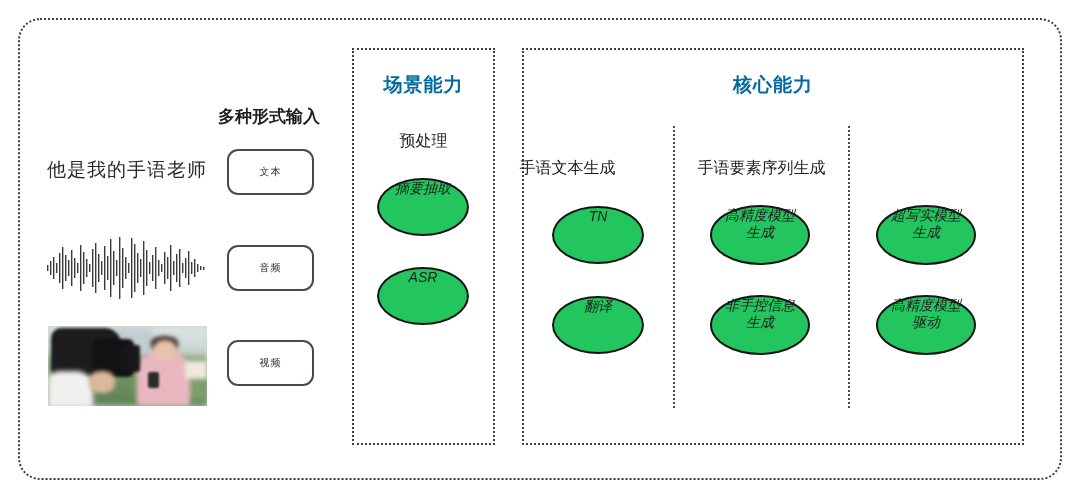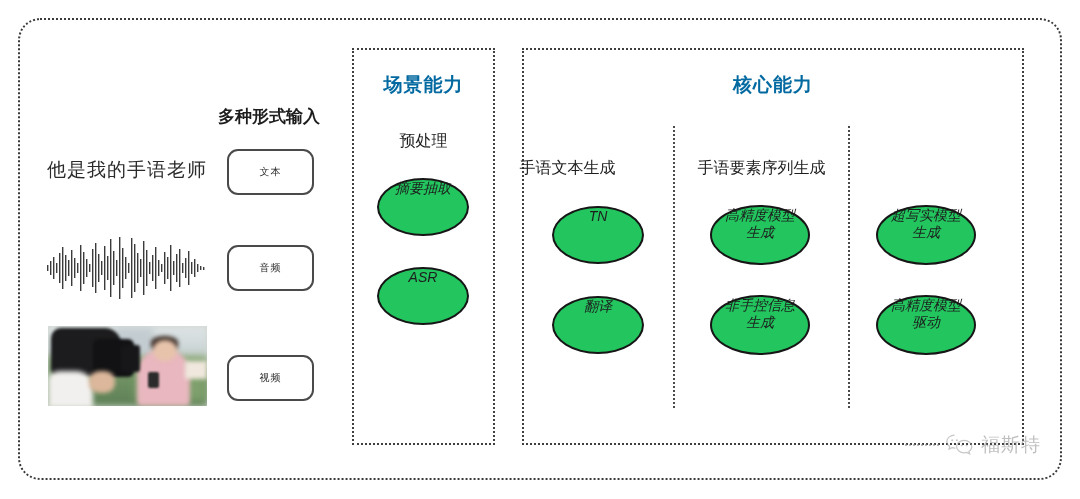--- a/index.html
+++ b/index.html
@@ -105,21 +105,21 @@
     display: flex;
     align-items: center;
     justify-content: center;
     font-size: 10px;
     color: #2b2b2b;
     background: #fff;
     letter-spacing: 1px;
   }
   #pill-text  { top: 149px; }
   #pill-audio { top: 245px; }
-  #pill-video { top: 355px; }
+  #pill-video { top: 340px; }
 
   
   .waveform {
     position: absolute;
     left: 45px;
     top: 233px;
     width: 163px;
     height: 70px;
   }
 
@@ -388,28 +388,14 @@
       <span class="lbl">生成</span>
     </div>
   </div>
   <div class="ellipse wide" id="node-gaojingdu">
     <div>
       <span class="lbl">高精度模型</span>
       <span class="lbl">驱动</span>
     </div>
   </div>
 
-  <div class="watermark">
-    <div class="wm-dots"></div>
-    <svg class="wm-icon" width="30" height="24" viewBox="0 0 30 24">
-      <g fill="none" stroke="#9a9a9a" stroke-width="1.2">
-        <path d="M9.6 2.2C5.2 2.2 1.8 5.1 1.8 8.6c0 2 1.1 3.8 2.9 5L4 16.2l3-1.5c.8.2 1.7.4 2.6.4 .3 0 .6 0 .9 0"></path>
-        <path d="M19.2 7.4c-4.2 0-7.6 2.8-7.6 6.2 0 3.4 3.4 6.2 7.6 6.2 .9 0 1.7-.1 2.5-.4l3 1.5-.8-2.4c1.7-1.1 2.9-2.8 2.9-4.9 0-3.4-3.4-6.2-7.6-6.2z"></path>
-      </g>
-      <circle cx="7.2" cy="7.3" r="1" fill="#9a9a9a"></circle>
-      <circle cx="11.9" cy="7.3" r="1" fill="#9a9a9a"></circle>
-      <circle cx="16.8" cy="12.4" r="0.95" fill="#9a9a9a"></circle>
-      <circle cx="21.6" cy="12.4" r="0.95" fill="#9a9a9a"></circle>
-    </svg>
-    <div class="wm-text">福斯特</div>
-  </div>
 
 </div>
 
 </body></html>

